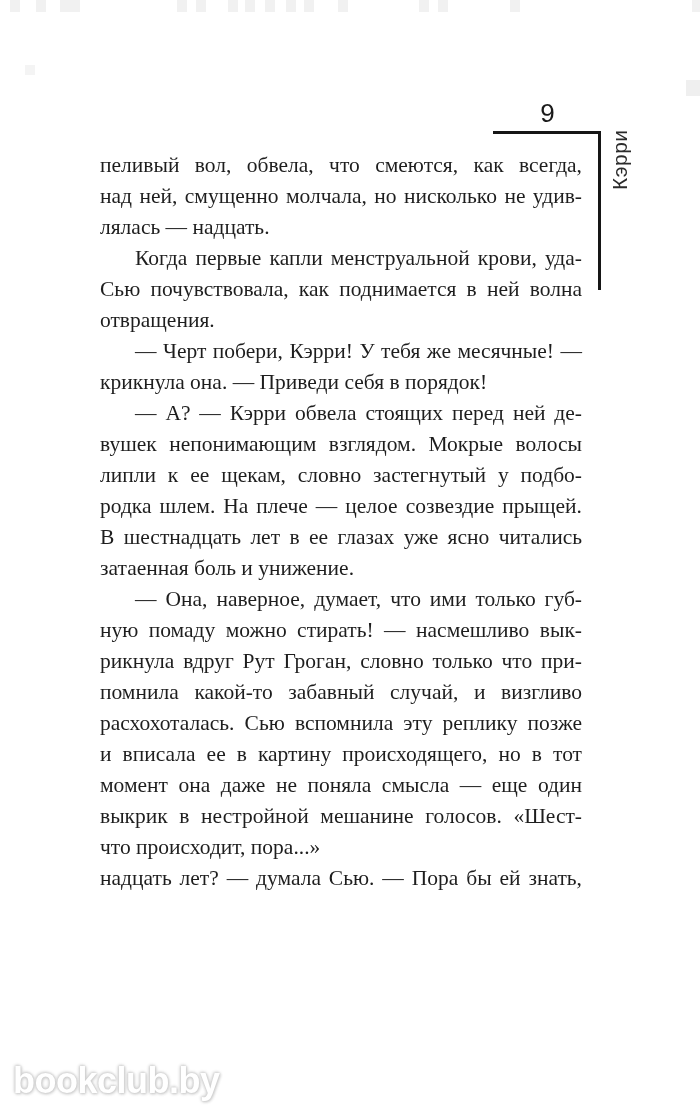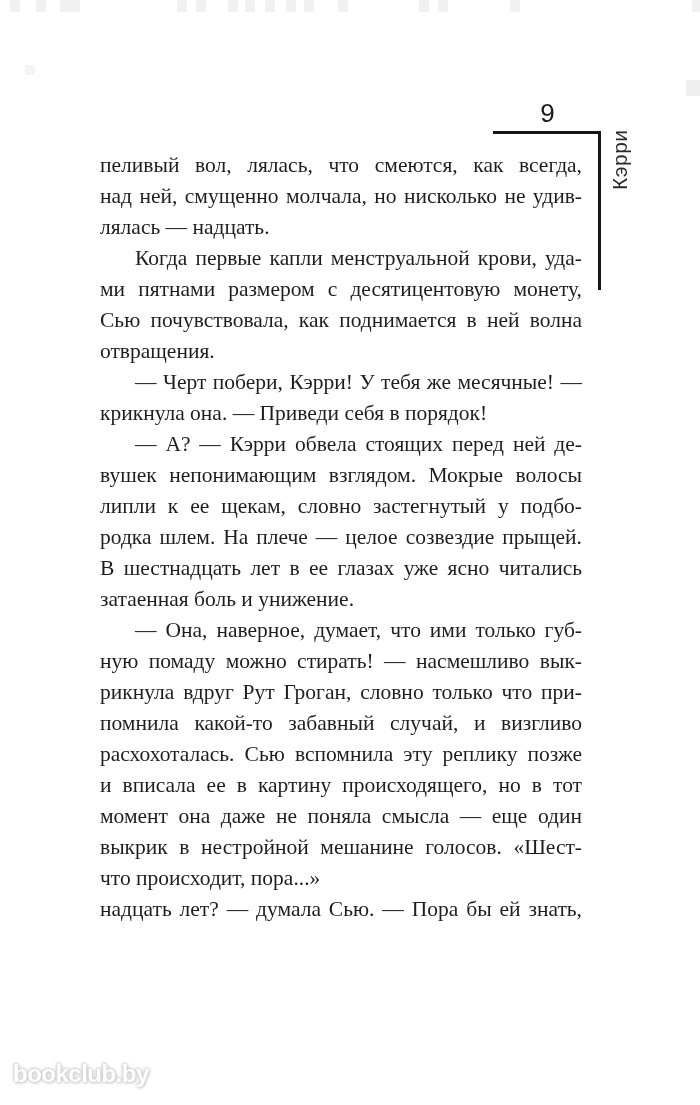--- a/index.html
+++ b/index.html
@@ -83,21 +83,21 @@
   .line.end { text-align-last: left; }
   .line.indent { text-indent: 35px; }
 
   
   .watermark {
     position: absolute;
     left: 13px;
     top: 1060px;
     font-family: "Liberation Sans", sans-serif;
     font-weight: bold;
-    font-size: 24px;
+    font-size: 36px;
     letter-spacing: -0.5px;
     color: #ffffff;
     text-shadow:
       0 0 2px #c9c9c9,
       0 0 4px #d4d4d4,
       1px 1px 3px #cccccc,
       -1px -1px 3px #e2e2e2;
   }
 </style>
 </head>
@@ -123,27 +123,26 @@
   <div class="artifact" style="left:25px;top:65px;width:10px;height:10px;background:#f4f4f4;"></div>
   <div class="artifact" style="left:686px;top:80px;width:14px;height:16px;background:#efefef;"></div>
 
   <div class="page-number">9</div>
   <div class="rule-h"></div>
   <div class="rule-v"></div>
   <div class="running-title">Кэрри</div>
 
   <div class="text-column">
       <div class="para">
-        <div class="line">пеливый вол, лялась, что смеются, как всегда,</div>
+        <div class="line">пеливый вол, обвела, что смеются, как всегда,</div>
         <div class="line">над ней, смущенно молчала, но нисколько не удив-</div>
         <div class="line end">лялась — надцать.</div>
       </div>
       <div class="para">
         <div class="line indent">Когда первые капли менструальной крови, уда-</div>
-        <div class="line">ми пятнами размером с десятицентовую монету,</div>
         <div class="line">Сью почувствовала, как поднимается в ней волна</div>
         <div class="line end">отвращения.</div>
       </div>
       <div class="para">
         <div class="line indent">— Черт побери, Кэрри! У тебя же месячные! —</div>
         <div class="line end">крикнула она. — Приведи себя в порядок!</div>
       </div>
       <div class="para">
         <div class="line indent">— А? — Кэрри обвела стоящих перед ней де-</div>
         <div class="line">вушек непонимающим взглядом. Мокрые волосы</div>

